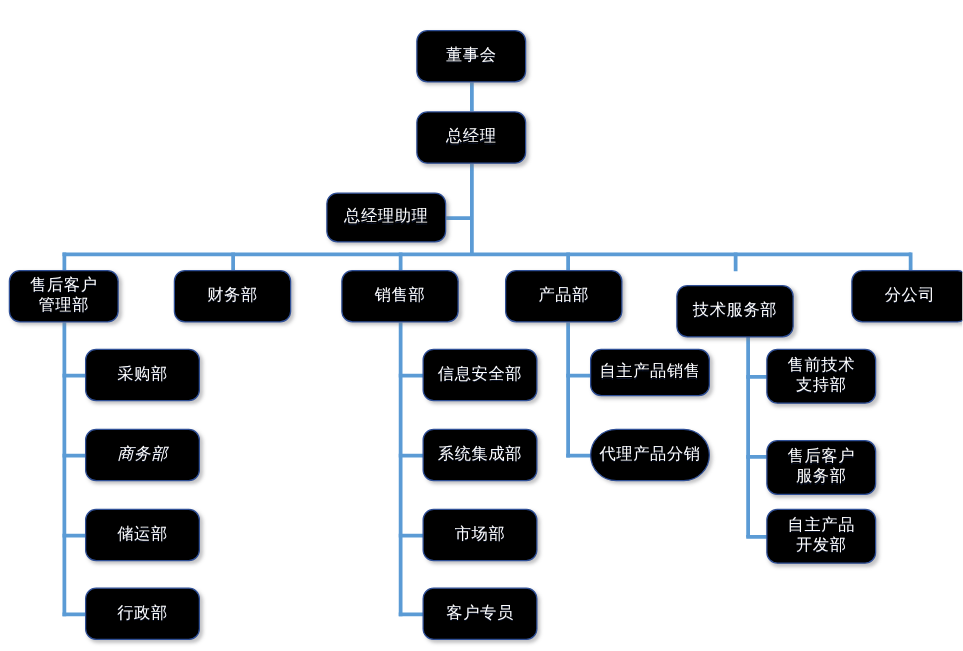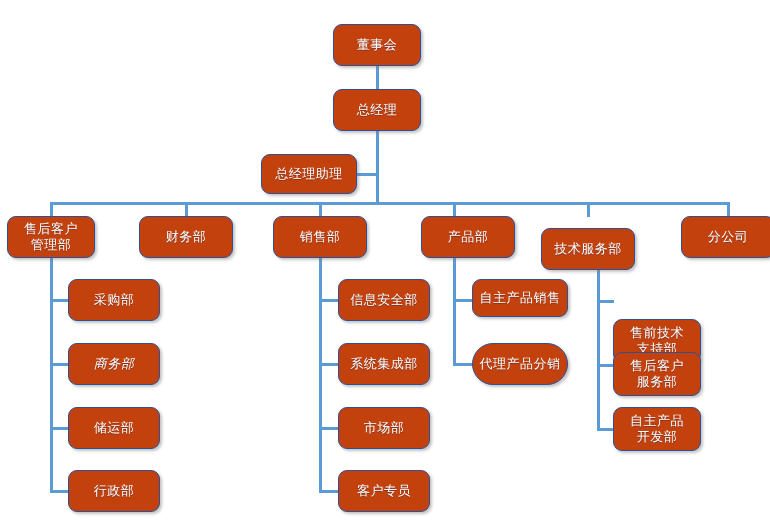--- a/index.html
+++ b/index.html
@@ -14,21 +14,21 @@
   #chart-canvas {
     position: relative;
     width: 770px;
     height: 521px;
     background: #ffffff;
     overflow: hidden;
   }
   .node {
     position: absolute;
     box-sizing: border-box;
-    background: #c2410c;
+    background: #000000;
     border: 1px solid #2f4f96;
     border-radius: 9px;
     color: #ffffff;
     display: flex;
     align-items: center;
     justify-content: center;
     text-align: center;
     line-height: 1.22;
     font-size: 13px;
     letter-spacing: 0.5px;
@@ -80,33 +80,33 @@
       <div class="connector h" style="left: 597px; top: 428px; width: 17px;"></div>
     </div>
   <div id="node-layer">
       <div class="node" style="left: 333px; top: 24px; width: 88px; height: 42px;">董事会</div>
       <div class="node" style="left: 333px; top: 89px; width: 88px; height: 42px;">总经理</div>
       <div class="node" style="left: 261px; top: 154px; width: 96px; height: 40px;">总经理助理</div>
       <div class="node" style="left: 7px; top: 216px; width: 88px; height: 42px;">售后客户
 管理部</div>
       <div class="node" style="left: 139px; top: 216px; width: 94px; height: 42px;">财务部</div>
       <div class="node" style="left: 273px; top: 216px; width: 94px; height: 42px;">销售部</div>
-      <div class="node" style="left: 421px; top: 216px; width: 94px; height: 42px;">产品部</div>
+      <div class="node" style="left: 404px; top: 216px; width: 94px; height: 42px;">产品部</div>
       <div class="node" style="left: 541px; top: 228px; width: 94px; height: 42px;">技术服务部</div>
       <div class="node" style="left: 681px; top: 216px; width: 94px; height: 42px;">分公司</div>
       <div class="node" style="left: 68px; top: 279px; width: 92px; height: 42px;">采购部</div>
       <div class="node" style="left: 68px; top: 343px; width: 92px; height: 42px; font-style: italic;">商务部</div>
       <div class="node" style="left: 68px; top: 407px; width: 92px; height: 42px;">储运部</div>
       <div class="node" style="left: 68px; top: 470px; width: 92px; height: 42px; text-align: center;">行政部</div>
       <div class="node" style="left: 338px; top: 279px; width: 92px; height: 42px;">信息安全部</div>
       <div class="node" style="left: 338px; top: 343px; width: 92px; height: 42px;">系统集成部</div>
       <div class="node" style="left: 338px; top: 407px; width: 92px; height: 42px;">市场部</div>
       <div class="node" style="left: 338px; top: 470px; width: 92px; height: 42px;">客户专员</div>
       <div class="node" style="left: 472px; top: 279px; width: 96px; height: 38px;">自主产品销售</div>
       <div class="node" style="left: 472px; top: 343px; width: 96px; height: 42px; border-radius: 21px;">代理产品分销</div>
-      <div class="node" style="left: 613px; top: 279px; width: 88px; height: 44px; margin-top: 40px;">售前技术
+      <div class="node" style="left: 613px; top: 279px; width: 88px; height: 44px;">售前技术
 支持部</div>
       <div class="node" style="left: 613px; top: 352px; width: 88px; height: 44px;">售后客户
 服务部</div>
       <div class="node" style="left: 613px; top: 407px; width: 88px; height: 44px;">自主产品
 开发部</div>
     </div>
 </div>
 
 </body></html>

